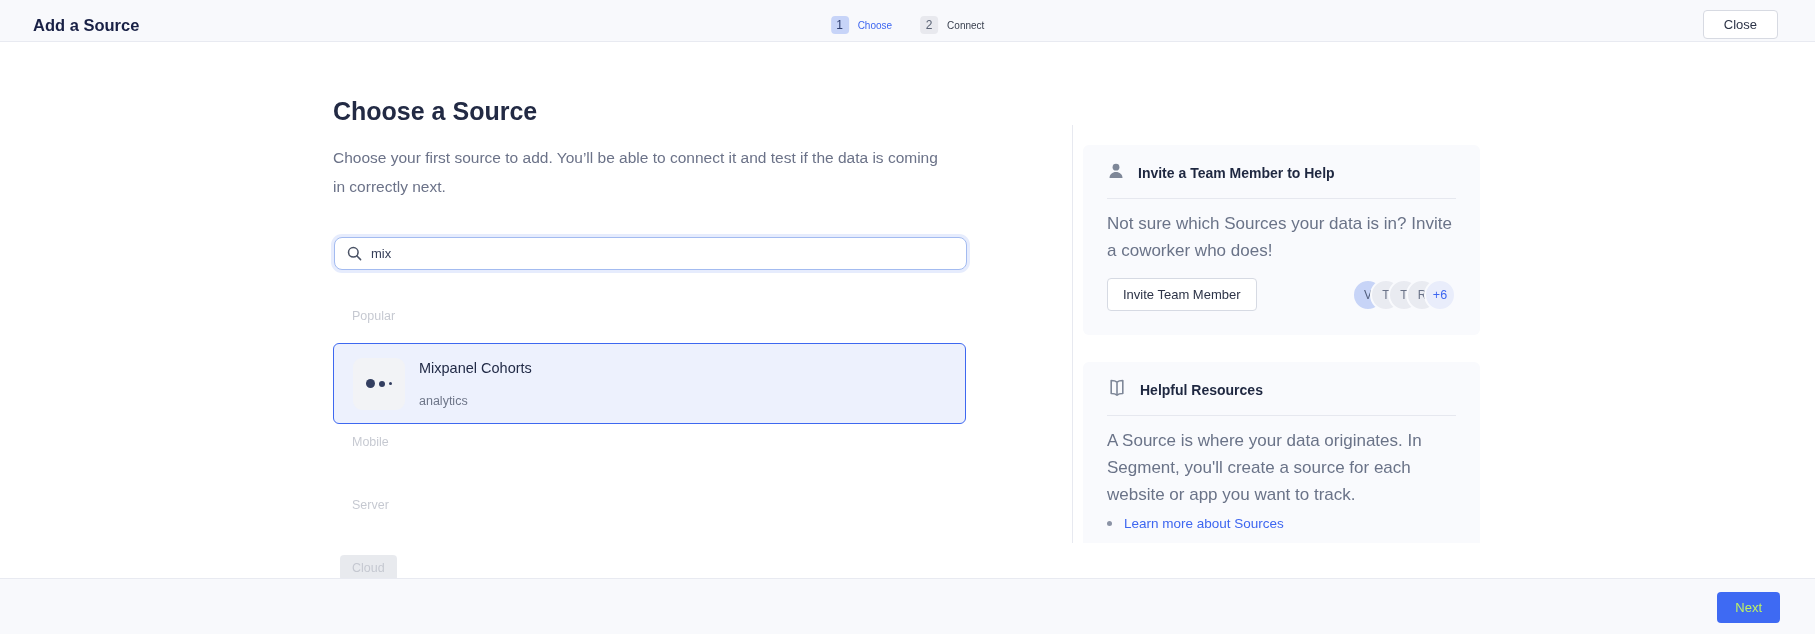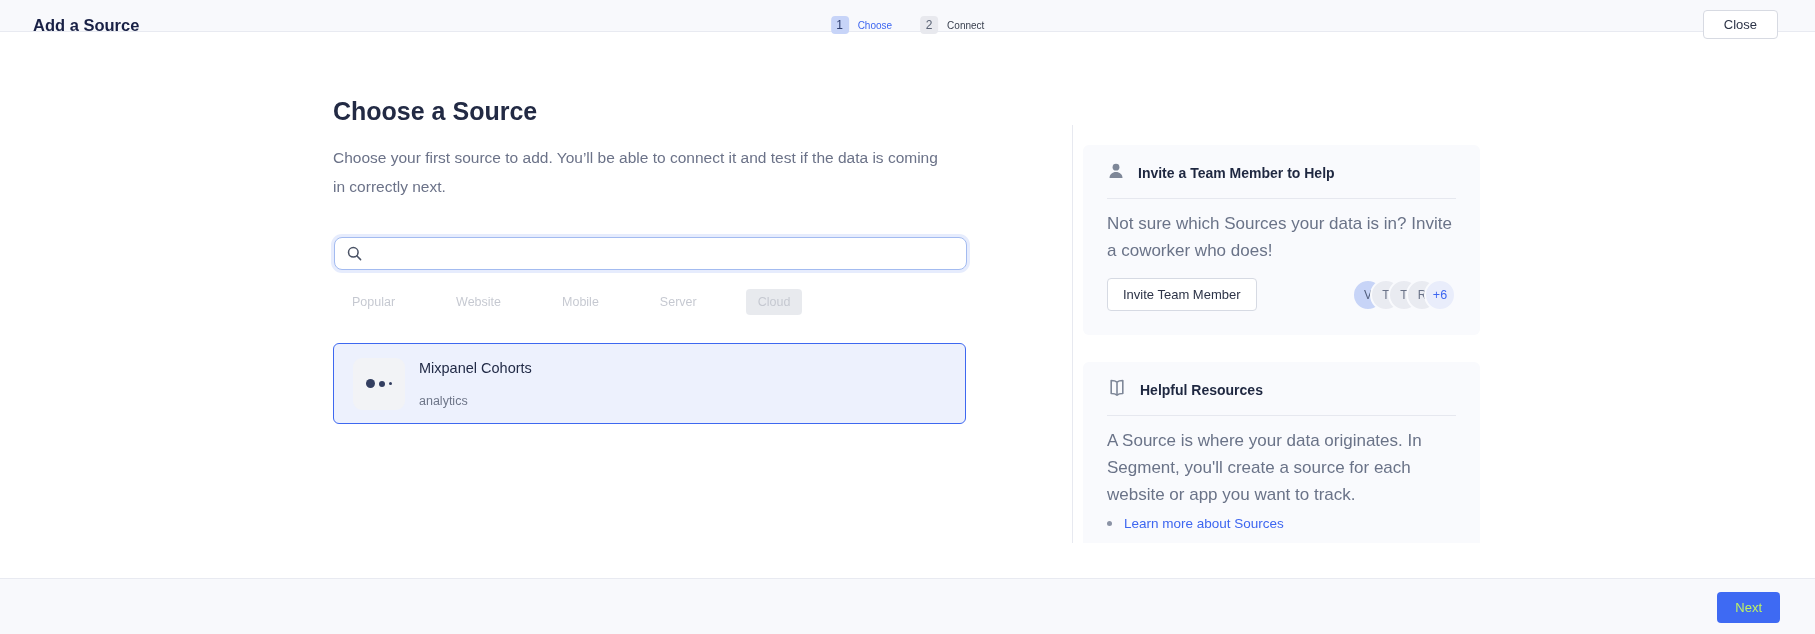--- a/index.html
+++ b/index.html
@@ -6,21 +6,21 @@
   html, body { width: 1815px; height: 634px; overflow: hidden; }
   body {
     font-family: "Liberation Sans", sans-serif;
     background: #ffffff;
     position: relative;
     color: #222a44;
   }
 
   
   .header {
-    position: absolute; top: 0; left: 0; right: 0; height: 32px;
+    position: absolute; top: 0; left: 0; right: 0; height: 42px;
     background: #f8f9fc;
     border-bottom: 1px solid #e8eaf1;
   }
   .page-title {
     position: absolute; left: 33px; top: 0; height: 50px;
     display: flex; align-items: center;
     font-size: 16.5px; font-weight: bold; color: #182045;
   }
   .stepper {
     position: absolute; left: 50%; top: 0; height: 50px;
@@ -63,23 +63,24 @@
     display: flex; align-items: center;
   }
   .search-icon { margin: 0 9px 0 12px; display: flex; align-items: center; }
   .search-input {
     border: none; outline: none; background: transparent;
     flex: 1; height: 100%;
     font-size: 13px; color: #353e58;
     font-family: "Liberation Sans", sans-serif;
   }
   .tabs {
-    position: absolute; left: 340px; top: 289px;
+    position: absolute; left: 340px; top: 303px;
     display: flex; align-items: flex-start; gap: 37px;
     opacity: 0.32;
+    flex-direction: column;
   }
   .tab {
     font-size: 12.5px; color: #4d5770; padding: 6px 12px; cursor: pointer;
     border-radius: 4px; white-space: nowrap;
   }
   .tab.selected { background: #b9bfcd; }
 
   .source-card {
     position: absolute; left: 333px; top: 343px; width: 633px; height: 81px;
     background: #edf1fd;
@@ -186,20 +187,21 @@
 <h1 class="main-heading">Choose a Source</h1>
 <p class="main-desc">Choose your first source to add. You’ll be able to connect it and test if the data is coming in correctly next.</p>
 
 <div class="search-box">
   <span class="search-icon">
     <svg width="15" height="15" viewBox="0 0 15 15" fill="none">
       <circle cx="6.3" cy="6.3" r="4.8" stroke="#4a5265" stroke-width="1.5"></circle>
       <line x1="10" y1="10" x2="13.6" y2="13.6" stroke="#4a5265" stroke-width="1.5" stroke-linecap="round"></line>
     </svg>
   </span>
+  <input class="search-input" type="text" value="mix" style="">
 </div>
 
 <div class="tabs">
   <span class="tab">Popular</span>
   <span class="tab">Website</span>
   <span class="tab">Mobile</span>
   <span class="tab">Server</span>
   <span class="tab selected">Cloud</span>
 </div>
 

